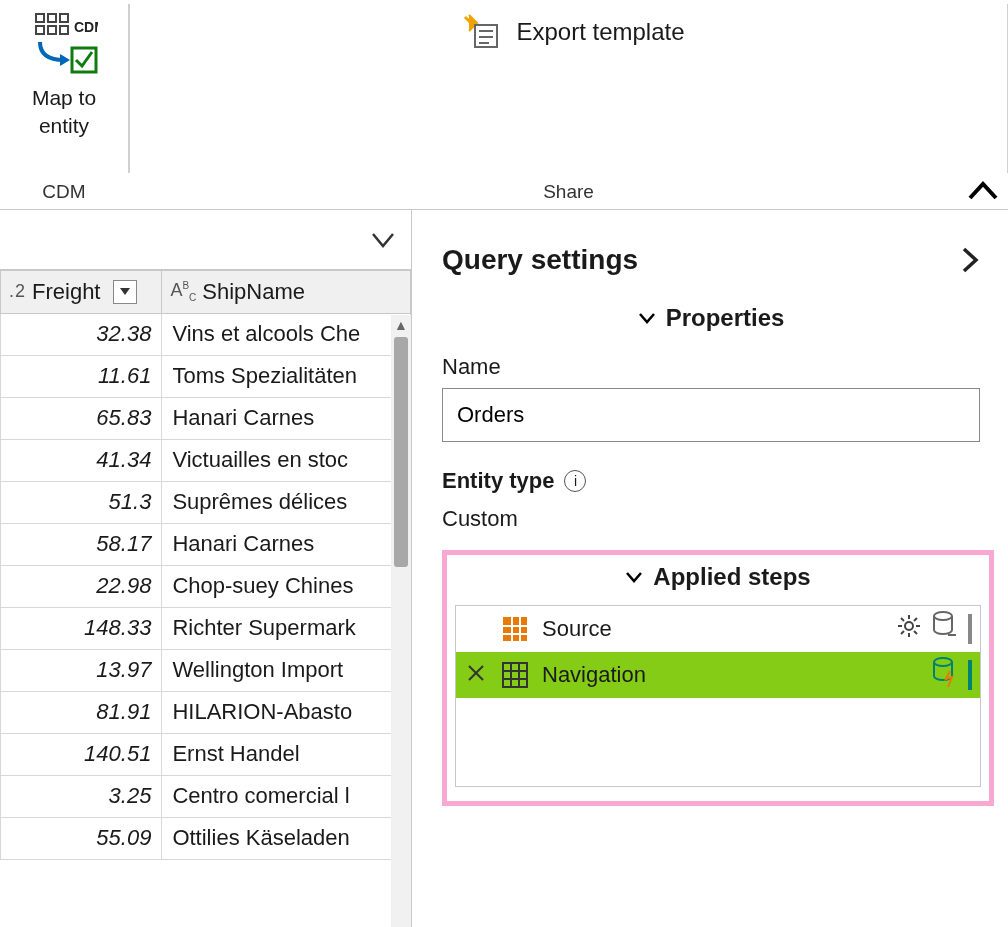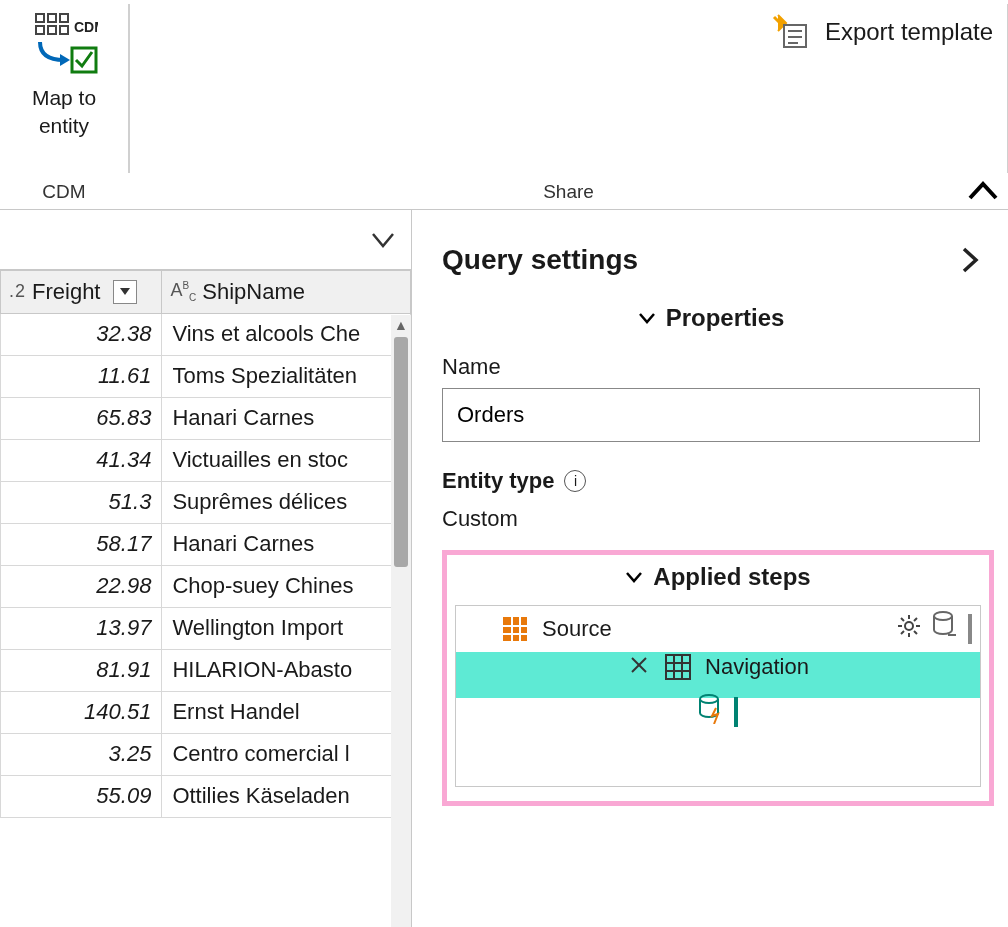--- a/index.html
+++ b/index.html
@@ -256,22 +256,21 @@
   }
   .step-row {
     display: flex;
     align-items: center;
     height: 46px;
     padding: 0 8px;
     font-size: 22px;
     gap: 12px;
   }
   .step-row.active {
-    background: #5eead4;
-    flex-direction: column;
+    background: #84cc16;
   }
   .step-row .left {
     display:flex; align-items:center; gap:12px;
     flex:1;
   }
   .step-row .right {
     display:flex; align-items:center; gap:10px;
   }
   .step-del {
     width: 24px; text-align:center; color:#444;
@@ -310,21 +309,21 @@
     </div>
     <div class="group-label">CDM</div>
   </div>
 
   <div class="ribbon-sep"></div>
 
 
   <div class="ribbon-sep"></div>
 
   <div class="ribbon-group" style="flex:1;align-items:stretch">
-    <div class="group-body" style="justify-content:flex-end;padding-left:10px">
+    <div class="group-body" style="justify-content:center;padding-left:10px">
       <div class="ribbon-small-row">
         <div class="icon-slot">
           <svg width="38" height="38" viewBox="0 0 38 38">
             <polyline points="6,2 14,10 6,18" fill="#f2a100" stroke="#f2a100" stroke-width="2"></polyline>
             <line x1="2" y1="4" x2="10" y2="12" stroke="#f2a100" stroke-width="3"></line>
             <rect x="12" y="12" width="22" height="22" fill="#fff" stroke="#666" stroke-width="2"></rect>
             <line x1="16" y1="18" x2="30" y2="18" stroke="#666" stroke-width="2"></line>
             <line x1="16" y1="24" x2="30" y2="24" stroke="#666" stroke-width="2"></line>
             <line x1="16" y1="30" x2="26" y2="30" stroke="#666" stroke-width="2"></line>
           </svg>
@@ -397,20 +396,24 @@
               <td class="num col-freight">51.3</td>
               <td class="col-ship">Suprêmes délices</td>
             </tr>
             <tr>
               <td class="num col-freight">58.17</td>
               <td class="col-ship">Hanari Carnes</td>
             </tr>
             <tr>
               <td class="num col-freight">22.98</td>
               <td class="col-ship">Chop-suey Chines</td>
+            </tr>
+            <tr>
+              <td class="num col-freight">148.33</td>
+              <td class="col-ship">Richter Supermark</td>
             </tr>
             <tr>
               <td class="num col-freight">13.97</td>
               <td class="col-ship">Wellington Import</td>
             </tr>
             <tr>
               <td class="num col-freight">81.91</td>
               <td class="col-ship">HILARION-Abasto</td>
             </tr>
             <tr>

